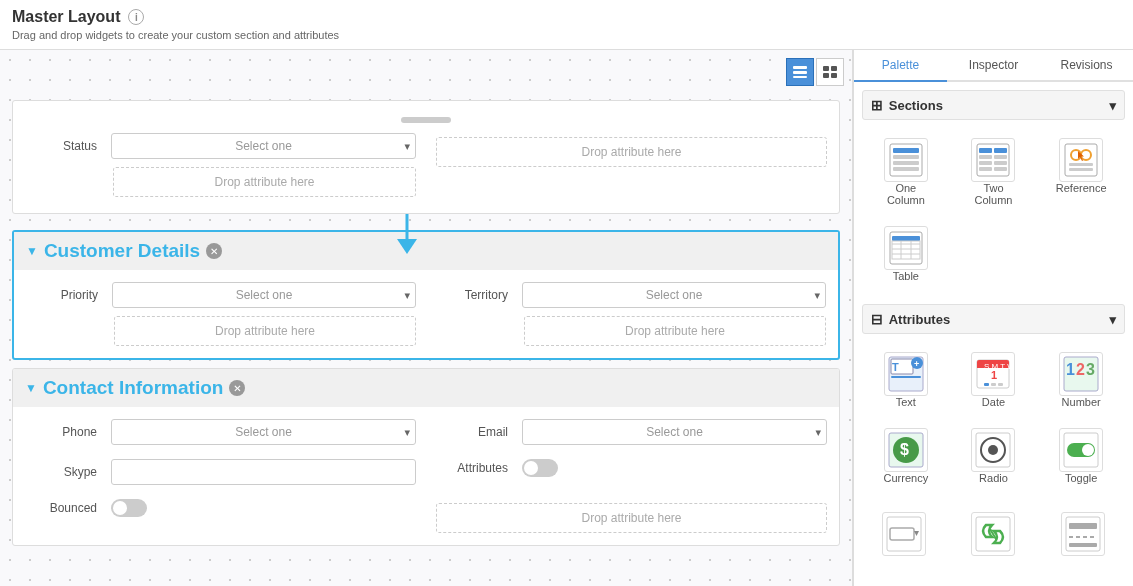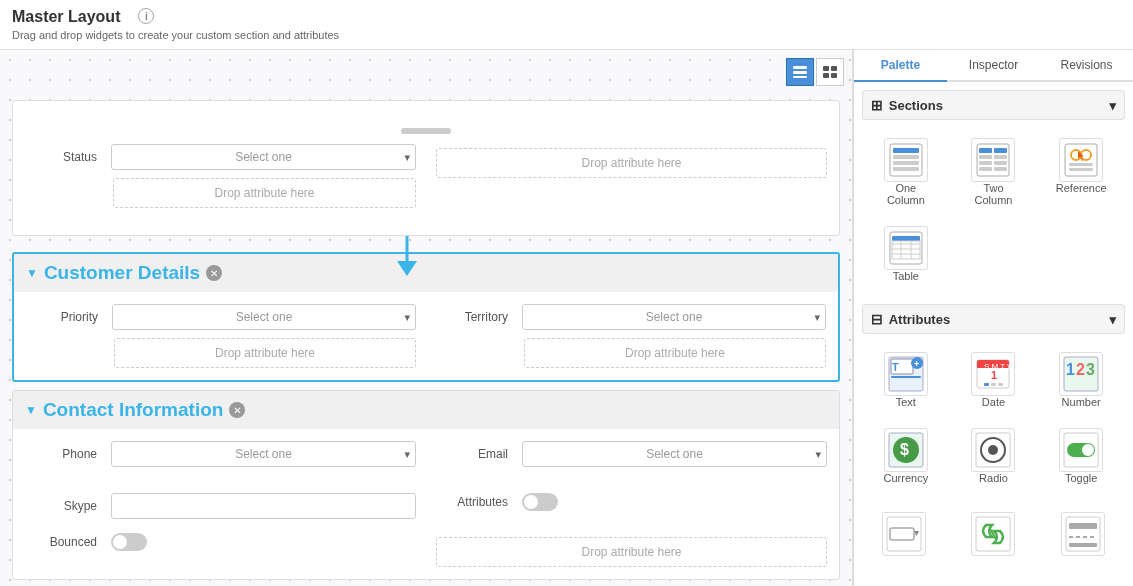--- a/index.html
+++ b/index.html
@@ -1,21 +1,21 @@
 <!DOCTYPE html>
 <html><head>
   <meta charset="utf-8">
   <style>
     * { box-sizing: border-box; margin: 0; padding: 0; }
     body { font-family: Arial, sans-serif; font-size: 13px; background: #f5f5f5; color: #333; width: 1133px; height: 586px; overflow: hidden; }
 
     .app-container { display: flex; flex-direction: column; height: 100%; }
 
     .header { padding: 8px 12px; background: #fff; border-bottom: 1px solid #ddd; }
-    .header-title { font-size: 16px; font-weight: bold; color: #333; display: flex; gap: 18px; }
+    .header-title { font-size: 16px; font-weight: bold; color: #333; display: flex; align-items: center; gap: 8px; }
     .header-subtitle { font-size: 11px; color: #666; margin-top: 3px; }
 
     .main-area { display: flex; flex: 1; overflow: hidden; }
 
     
     .canvas-area { flex: 1; background: #f9f9fb; background-image: radial-gradient(circle, #ccc 1px, transparent 1px); background-size: 20px 20px; overflow-y: auto; position: relative; border-right: 1px solid #ddd; }
 
     .canvas-toolbar { position: absolute; top: 8px; right: 8px; display: flex; gap: 2px; z-index: 10; }
     .canvas-toolbar-btn { width: 28px; height: 28px; background: #fff; border: 1px solid #ccc; cursor: pointer; display: flex; align-items: center; justify-content: center; font-size: 14px; color: #555; }
     .canvas-toolbar-btn.active { background: #4a90d9; border-color: #2a70b9; color: #fff; }
@@ -48,21 +48,21 @@
 
     .text-input { width: 100%; height: 26px; border: 1px solid #ccc; border-radius: 3px; padding: 0 6px; font-size: 12px; }
     .toggle-switch { width: 36px; height: 18px; background: #ccc; border-radius: 9px; position: relative; cursor: pointer; }
     .toggle-switch.off { background: #ccc; }
     .toggle-switch::after { content: ""; width: 14px; height: 14px; background: #fff; border-radius: 50%; position: absolute; top: 2px; left: 2px; transition: left 0.2s; }
 
     
     .right-panel { width: 280px; background: #fff; border-left: 1px solid #ddd; display: flex; flex-direction: column; }
     .panel-tabs { display: flex; border-bottom: 2px solid #e0e0e0; }
     .panel-tab { flex: 1; text-align: center; padding: 8px 4px; font-size: 12px; cursor: pointer; color: #555; border-bottom: 2px solid transparent; margin-bottom: -2px; }
-    .panel-tab.active { color: #4a90d9; border-bottom: 2px solid #4a90d9; font-weight: bold; }
+    .panel-tab.active { color: #4a90d9; border-bottom: 2px solid #4a90d9; font-weight: normal; }
 
     .panel-body { flex: 1; overflow-y: auto; padding: 8px; }
 
     .panel-section-header { display: flex; align-items: center; justify-content: space-between; padding: 6px 8px; background: #f5f5f5; border: 1px solid #e0e0e0; border-radius: 3px; margin-bottom: 8px; cursor: pointer; font-size: 13px; font-weight: bold; color: #333; }
 
     .widget-grid { display: grid; grid-template-columns: repeat(3, 1fr); gap: 8px; margin-bottom: 12px; padding: 4px; }
     .widget-item { display: flex; flex-direction: column; align-items: center; cursor: pointer; padding: 6px 4px; border-radius: 3px; }
     .widget-icon { width: 44px; height: 44px; display: flex; align-items: center; justify-content: center; border: 1px solid #ddd; border-radius: 3px; background: #fff; font-size: 22px; overflow: hidden; }
     .widget-label { font-size: 11px; color: #555; text-align: center; }
 
@@ -70,21 +70,21 @@
     .canvas-area::-webkit-scrollbar { width: 8px; }
     .canvas-area::-webkit-scrollbar-track { background: #f0f0f0; }
     .canvas-area::-webkit-scrollbar-thumb { background: #bbb; border-radius: 4px; }
 
     .panel-body::-webkit-scrollbar { width: 6px; }
     .panel-body::-webkit-scrollbar-track { background: #f5f5f5; }
     .panel-body::-webkit-scrollbar-thumb { background: #ccc; border-radius: 3px; }
 
     .info-icon { display: inline-flex; align-items: center; justify-content: center; width: 16px; height: 16px; border-radius: 50%; border: 1px solid #aaa; color: #888; font-size: 10px; cursor: pointer; }
 
-    .partial-section { background: #fff; border: 1px solid #ddd; border-radius: 3px; padding: 27px 12px; margin-bottom: 8px; }
+    .partial-section { background: #fff; border: 1px solid #ddd; border-radius: 3px; padding: 16px 12px; margin-bottom: 8px; }
     .small-widget-row { display: grid; grid-template-columns: repeat(3, 1fr); gap: 6px; }
   </style>
 </head>
 <body>
 
 <div class="app-container">
 
   <div class="header">
     <div class="header-title">
       <span>Master Layout</span>
@@ -205,21 +205,21 @@
                   <span class="field-row-label">Email</span>
                   <div class="select-wrapper field-row-input">
                     <select class="select-field">
                       <option>Select one</option>
                     </select>
                   </div>
                 </div>
               </div>
             </div>
 
-            <div class="two-col-row" style="margin-top:18px;">
+            <div class="two-col-row" style="margin-top:6px;">
               <div class="col-half">
                 <div class="field-row">
                   <span class="field-row-label">Skype</span>
                   <input type="text" class="text-input field-row-input" style="">
                 </div>
               </div>
               <div class="col-half">
                 <div class="field-row">
                   <span class="field-row-label">Attributes</span>
                   <div class="toggle-switch off"></div>

